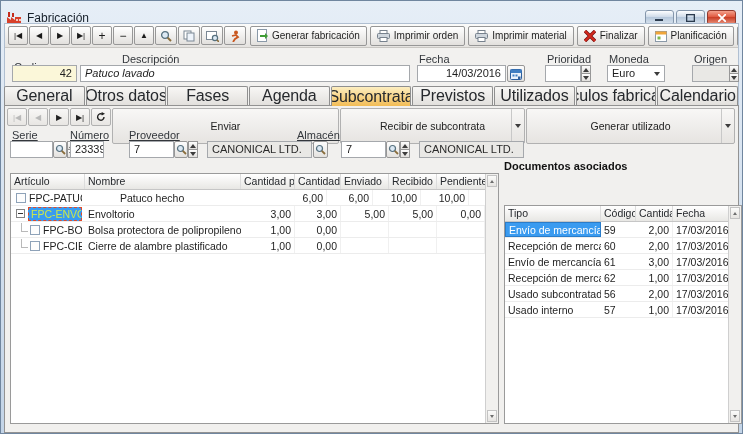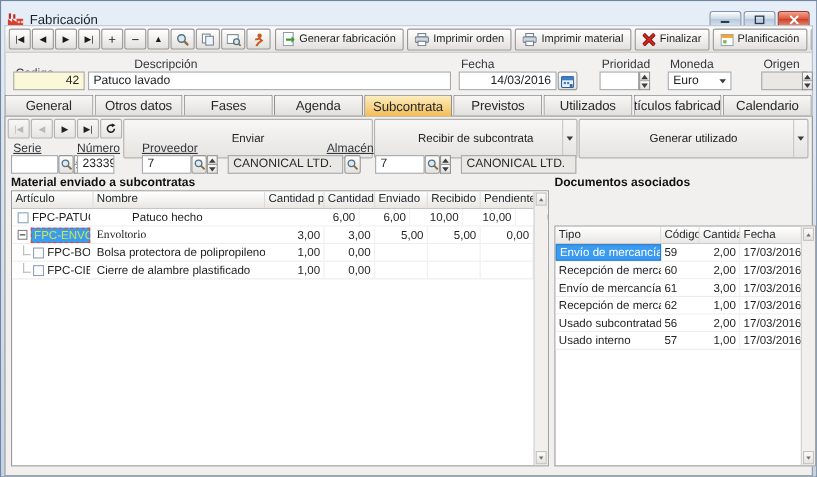--- a/index.html
+++ b/index.html
@@ -43,21 +43,21 @@
   .spin b{flex:1;border:1px solid #979797;background:linear-gradient(#fdfdfd,#e2e0dd);
     display:flex;align-items:center;justify-content:center;}
   .spin b:last-child{border-top:none;}
   .tri-u{width:0;height:0;border-left:3px solid transparent;border-right:3px solid transparent;border-bottom:4px solid #3c3c3c;}
   .tri-d{width:0;height:0;border-left:3px solid transparent;border-right:3px solid transparent;border-top:4px solid #3c3c3c;}
   .combo-arrow{position:absolute;right:4px;top:6px;}
   
   .tabs{position:absolute;left:3px;right:3px;top:85px;height:19px;display:flex;}
   .tab{flex:1;margin-right:1px;border:1px solid #8f8f8f;border-bottom:none;border-radius:2px 2px 0 0;
     background:linear-gradient(#f8f7f5,#e2e0dd);display:flex;align-items:center;justify-content:center;
-    font-size:12px;letter-spacing:-0.1px;color:#26292d;overflow:hidden;white-space:nowrap;z-index:1;}
+    font-size:16px;letter-spacing:-0.1px;color:#26292d;overflow:hidden;white-space:nowrap;z-index:1;}
   .tab.active{background:linear-gradient(var(--tab-top),var(--tab-bot));z-index:3;height:20px;}
   
   .content{position:absolute;left:3px;right:3px;top:104px;bottom:0;background:#f1f0ee;border:1px solid #929292;z-index:2;}
   .subbar{position:absolute;left:2px;right:2px;top:2px;height:18px;display:flex;}
   .sb-nav{width:20px;height:18px;border:1px solid #b1b1b1;margin-right:1px;border-radius:2px;
     background:linear-gradient(#f8f7f6,#e8e6e3);display:flex;align-items:center;justify-content:center;font-size:8px;color:#222;flex:none;}
   .sb-nav.dis{color:#b9b9b9;}
   .sb-big{height:36px;border:1px solid #b1b1b1;margin-right:1px;border-radius:2px;
     background:linear-gradient(#f8f7f6,#e6e4e1);display:flex;align-items:center;justify-content:center;
     font-size:10.5px;color:#222;position:relative;}
@@ -229,21 +229,21 @@
       </div>
       <div class="tb-action">
         
         
       </div>
     </div>
 
     <span class="lbl" style="left:9px;top:37px;">Codigo</span>
     <div class="fld yellow" style="left:7px;top:41px;width:65px;">42</div>
     <span class="lbl" style="left:77px;top:29px;margin-left:40px;">Descripción</span>
-    <div class="fld" style="left:75px;top:41px;width:330px;">Patuco lavado</div>
+    <div class="fld" style="left:75px;top:41px;width:330px;font-style:italic;">Patuco lavado</div>
     <span class="lbl" style="left:414px;top:29px;">Fecha</span>
     <div class="fld right" style="left:412px;top:41px;width:89px;">14/03/2016</div>
     <div class="sq-btn" style="left:502px;top:41px;width:18px;">
       <span>
           <svg width="12" height="12">
             <rect x="0.5" y="1.5" width="11" height="10" rx="1" fill="#eaf2fb" stroke="#2d5f9e"></rect>
             <rect x="0.5" y="1.5" width="11" height="3.5" fill="#3f7ec2"></rect>
             <rect x="2.5" y="6.5" width="2" height="2" fill="#3f7ec2"></rect>
             <rect x="5.5" y="6.5" width="2" height="2" fill="#3f7ec2"></rect>
             <rect x="8" y="8.5" width="2.5" height="2.5" fill="#2d5f9e"></rect>
@@ -392,21 +392,20 @@
     <div class="spin" style="left:395px;top:35px;">
         <b>
           <i class="tri-u"></i>
         </b>
         <b>
           <i class="tri-d"></i>
         </b>
       </div>
     <div class="fld ro" style="left:414px;top:35px;width:105px;">CANONICAL LTD.</div>
 
-    <span class="ptitle" style="left:5px;top:54px;">Material enviado a subcontratas</span>
     <div class="gtable" style="left:5px;top:67px;width:489px;bottom:8px;">
       <div class="thead">
         <div class="th" style="width:74px;">Artículo</div>
         <div class="th" style="width:156px;">Nombre</div>
         <div class="th" style="width:54px;">Cantidad pre</div>
         <div class="th" style="width:46px;">Cantidad usa</div>
         <div class="th" style="width:48px;">Enviado</div>
         <div class="th" style="width:48px;text-align:center;">Recibido</div>
         <div class="th" style="width:48px;text-align:center;border-right:none;">Pendiente</div>
       </div>
@@ -422,21 +421,21 @@
         <div class="td num" style="width:48px;">10,00</div>
         <div class="td num" style="width:48px;">0,00</div>
       </div>
       <div class="trow">
         <div class="td" style="width:74px;">
             <span class="expbox">
               <i></i>
             </span>
             <span class="selcell-left code">FPC-ENVOLTORIO</span>
           </div>
-        <div class="td" style="width:156px;font-family:Liberation Serif, serif;">Envoltorio</div>
+        <div class="td" style="width:156px;">Envoltorio</div>
         <div class="td num" style="width:54px;">3,00</div>
         <div class="td num" style="width:46px;">3,00</div>
         <div class="td num" style="width:48px;">5,00</div>
         <div class="td num" style="width:48px;">5,00</div>
         <div class="td num" style="width:48px;">0,00</div>
       </div>
       <div class="trow">
         <div class="td" style="width:74px;">
             <span class="treeL"></span>
             <span class="cbx" style="margin-left:0;"></span>

